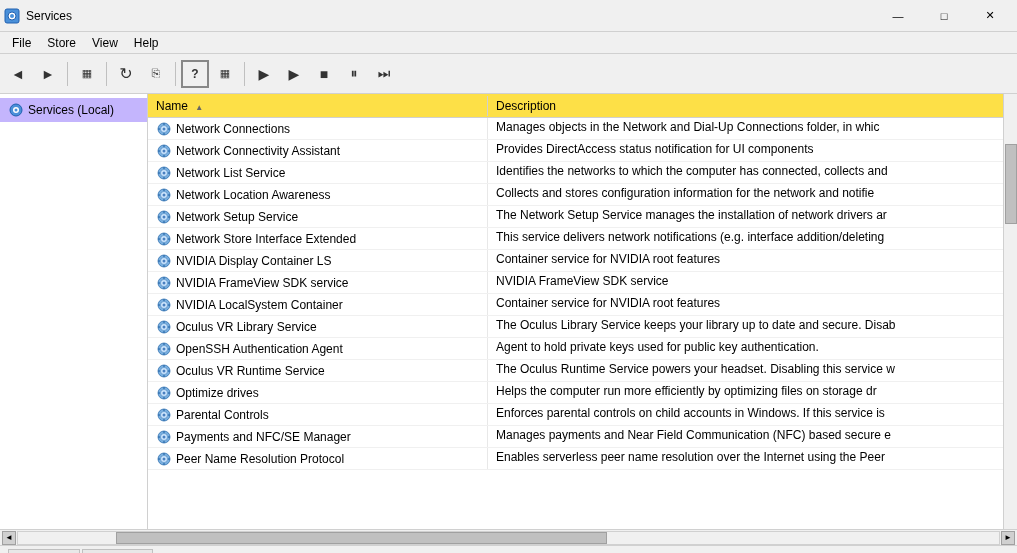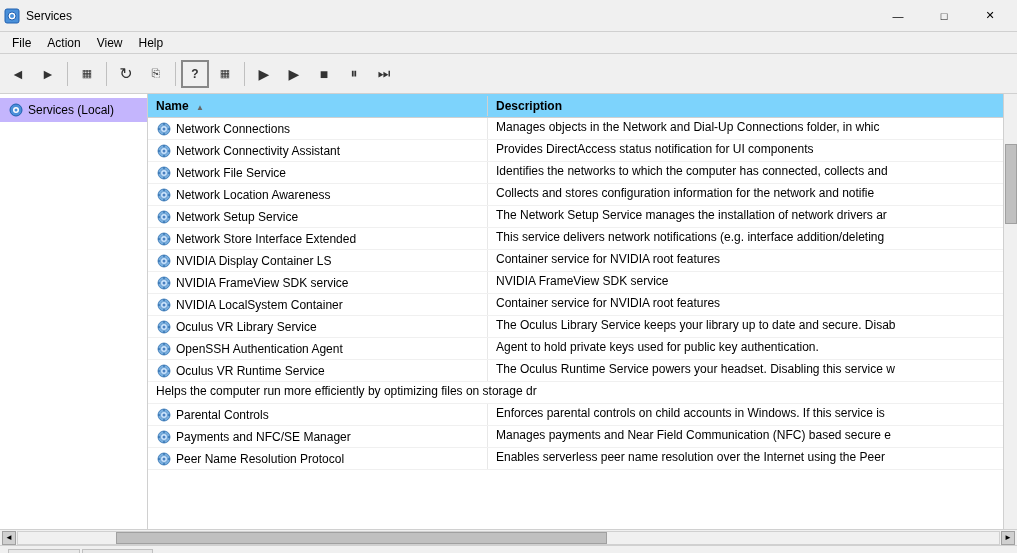--- a/index.html
+++ b/index.html
@@ -132,24 +132,24 @@
     
     .table-area {
       flex: 1;
       overflow: hidden;
       position: relative;
       display: flex;
       flex-direction: column;
     }
     .table-header {
       display: flex;
-      background: #7dd3fc;
+      background: #fde047;
       border-bottom: 1px solid #d0d0d0;
       font-size: 12px;
-      font-weight: bold;
+      font-weight: normal;
       min-height: 24px;
       align-items: center;
       flex-shrink: 0;
     }
     .th-name {
       width: 340px;
       min-width: 340px;
       padding: 3px 8px;
       border-right: 1px solid #d0d0d0;
       position: relative;
@@ -298,21 +298,21 @@
   <span class="title-bar-title">Services</span>
   <div class="title-bar-controls">
     <button class="title-btn">—</button>
     <button class="title-btn">□</button>
     <button class="title-btn close">✕</button>
   </div>
 </div>
 
 <div class="menu-bar">
   <div class="menu-item">File</div>
-  <div class="menu-item">Action</div>
+  <div class="menu-item">Store</div>
   <div class="menu-item">View</div>
   <div class="menu-item">Help</div>
 </div>
 
 <div class="toolbar">
   <button class="tb-btn" title="Back">◄</button>
   <button class="tb-btn" title="Forward">►</button>
   <div class="tb-separator"></div>
   <button class="tb-btn" title="Show/Hide Console Tree" style="font-size:11px;">▦</button>
   <div class="tb-separator"></div>
@@ -397,21 +397,21 @@
               <svg width="14" height="14" viewBox="0 0 14 14">
     <circle cx="7" cy="7" r="6" fill="#7ab0e0" stroke="#3070b0" stroke-width="0.8"></circle>
     <circle cx="7" cy="7" r="3.5" fill="#d0e8ff" stroke="#3070b0" stroke-width="0.5"></circle>
     <circle cx="7" cy="7" r="1.5" fill="#4a80c0"></circle>
     <rect x="6.3" y="1" width="1.4" height="2" rx="0.5" fill="#3070b0"></rect>
     <rect x="6.3" y="11" width="1.4" height="2" rx="0.5" fill="#3070b0"></rect>
     <rect x="1" y="6.3" width="2" height="1.4" rx="0.5" fill="#3070b0"></rect>
     <rect x="11" y="6.3" width="2" height="1.4" rx="0.5" fill="#3070b0"></rect>
   </svg>
             </span>
-            <span>Network File Service</span>
+            <span>Network List Service</span>
           </div>
           <div class="td-desc">Identifies the networks to which the computer has connected, collects and</div>
         </div>
         <div class="table-row">
           <div class="td-name">
             <span class="row-icon">
               <svg width="14" height="14" viewBox="0 0 14 14">
     <circle cx="7" cy="7" r="6" fill="#7ab0e0" stroke="#3070b0" stroke-width="0.8"></circle>
     <circle cx="7" cy="7" r="3.5" fill="#d0e8ff" stroke="#3070b0" stroke-width="0.5"></circle>
     <circle cx="7" cy="7" r="1.5" fill="#4a80c0"></circle>
@@ -555,20 +555,34 @@
     <rect x="6.3" y="11" width="1.4" height="2" rx="0.5" fill="#3070b0"></rect>
     <rect x="1" y="6.3" width="2" height="1.4" rx="0.5" fill="#3070b0"></rect>
     <rect x="11" y="6.3" width="2" height="1.4" rx="0.5" fill="#3070b0"></rect>
   </svg>
             </span>
             <span>Oculus VR Runtime Service</span>
           </div>
           <div class="td-desc">The Oculus Runtime Service powers your headset. Disabling this service w</div>
         </div>
         <div class="table-row">
+          <div class="td-name">
+            <span class="row-icon">
+              <svg width="14" height="14" viewBox="0 0 14 14">
+    <circle cx="7" cy="7" r="6" fill="#7ab0e0" stroke="#3070b0" stroke-width="0.8"></circle>
+    <circle cx="7" cy="7" r="3.5" fill="#d0e8ff" stroke="#3070b0" stroke-width="0.5"></circle>
+    <circle cx="7" cy="7" r="1.5" fill="#4a80c0"></circle>
+    <rect x="6.3" y="1" width="1.4" height="2" rx="0.5" fill="#3070b0"></rect>
+    <rect x="6.3" y="11" width="1.4" height="2" rx="0.5" fill="#3070b0"></rect>
+    <rect x="1" y="6.3" width="2" height="1.4" rx="0.5" fill="#3070b0"></rect>
+    <rect x="11" y="6.3" width="2" height="1.4" rx="0.5" fill="#3070b0"></rect>
+  </svg>
+            </span>
+            <span>Optimize drives</span>
+          </div>
           <div class="td-desc">Helps the computer run more efficiently by optimizing files on storage dr</div>
         </div>
         <div class="table-row">
           <div class="td-name">
             <span class="row-icon">
               <svg width="14" height="14" viewBox="0 0 14 14">
     <circle cx="7" cy="7" r="6" fill="#7ab0e0" stroke="#3070b0" stroke-width="0.8"></circle>
     <circle cx="7" cy="7" r="3.5" fill="#d0e8ff" stroke="#3070b0" stroke-width="0.5"></circle>
     <circle cx="7" cy="7" r="1.5" fill="#4a80c0"></circle>
     <rect x="6.3" y="1" width="1.4" height="2" rx="0.5" fill="#3070b0"></rect>

